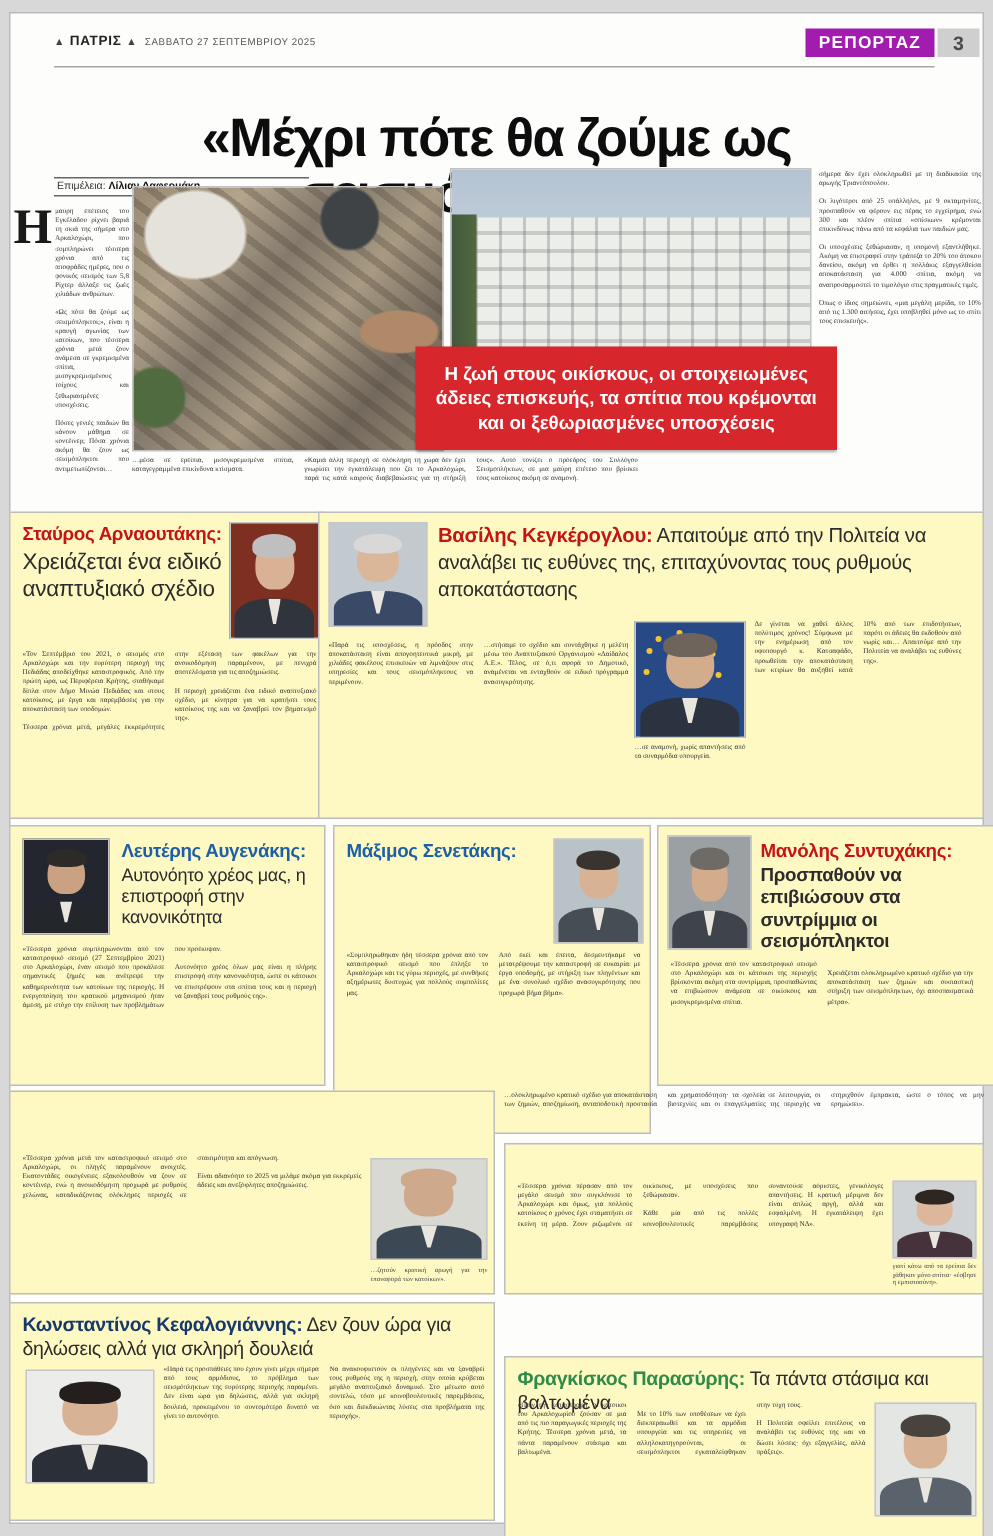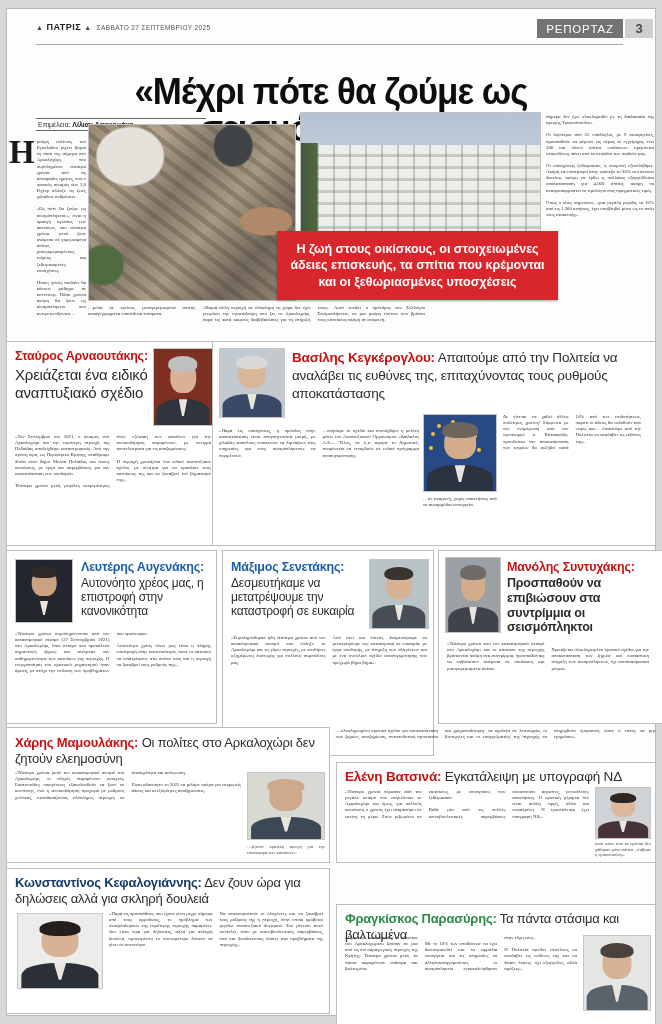--- a/index.html
+++ b/index.html
@@ -4,36 +4,36 @@
 <style>
   html,body{margin:0;padding:0;}
   body{width:662px;height:1024px;background:#d8d8d8;font-family:"Liberation Sans",sans-serif;}
   #page{position:relative;width:662px;height:1024px;overflow:hidden;}
   #sheet{position:absolute;left:6px;top:8px;width:648px;height:1006px;background:#fdfdfc;border:1px solid #b9b9b9;}
   .abs{position:absolute;}
   
   .logo{font-size:9px;font-weight:bold;color:#222;letter-spacing:.5px;}
   .logo .tri{color:#444;font-size:7px;}
   .dateline{font-size:6.5px;color:#555;margin-left:5px;letter-spacing:.4px;}
-  .tagbox{background:#737373;color:#fff;font-weight:normal;font-size:11.5px;display:flex;align-items:center;justify-content:center;letter-spacing:.8px;}
+  .tagbox{background:#a21caf;color:#fff;font-weight:bold;font-size:11.5px;display:flex;align-items:center;justify-content:center;letter-spacing:.8px;}
   .pagenumbox{background:#cfcfcf;color:#4a4a4a;font-weight:bold;font-size:13px;display:flex;align-items:center;justify-content:center;}
   .hairline{height:1px;background:#a8a8a8;}
   
   .banner{background:#c0161c;color:#fff;font-weight:bold;font-size:13px;display:flex;align-items:center;justify-content:center;letter-spacing:.2px;white-space:nowrap;}
   .headline{font-size:36px;font-weight:bold;color:#0d0d0d;text-align:center;letter-spacing:-1px;line-height:1.02;transform:scaleX(.97);transform-origin:center;}
   .byline{font-size:7px;color:#333;border-top:1px solid #666;border-bottom:1px solid #666;padding:2px 0 2px 2px;}
   .byline b{color:#111;}
   
   .cols{font-family:"Liberation Serif",serif;font-size:4.8px;line-height:1.28;color:#333;text-align:justify;white-space:pre-line;column-gap:7px;overflow:hidden;}
   .c2{column-count:2;} .c3{column-count:3;} .c4{column-count:4;}
   .dropcap{float:left;font-family:"Liberation Serif",serif;font-size:33px;line-height:.78;font-weight:bold;color:#1a1a1a;margin:1px 2px 0 0;}
   
   .highlight{background:#d8272c;color:#fff;font-weight:bold;font-size:12.5px;line-height:1.32;text-align:center;display:flex;align-items:center;justify-content:center;padding:5px 10px;box-sizing:border-box;box-shadow:0 1px 2px rgba(0,0,0,.35);}
   
-  .sbox{position:absolute;background:#ffffff;border:1px solid #bdbdbd;box-sizing:border-box;}
+  .sbox{position:absolute;background:#fef9c3;border:1px solid #bdbdbd;box-sizing:border-box;}
   .sname{font-weight:bold;font-size:12.5px;letter-spacing:-.2px;}
   .stitle{font-size:13.5px;color:#2c2c2c;line-height:1.18;letter-spacing:-.2px;}
   .inlinehead{font-size:13px;color:#2c2c2c;line-height:1.2;letter-spacing:-.2px;}
   .inlinehead .sname{font-size:13px;}
   .red{color:#c41414;} .blue{color:#1d5fa6;} .green{color:#2e8b48;} .navy{color:#16396b;}
   
   .photo{position:absolute;border:1px solid #c2c2c2;box-sizing:border-box;}
   .caption{font-family:"Liberation Serif",serif;font-size:4.5px;line-height:1.25;color:#444;text-align:justify;white-space:pre-line;}
   
   .portrait{position:absolute;overflow:hidden;border:1px solid #c6c6c6;box-sizing:border-box;background:var(--bg,#cfd3d6);}
@@ -146,21 +146,20 @@
       </div>
     <div class="abs sname blue" style="left:74px;top:9px;width:132px;">Λευτέρης Αυγενάκης:</div>
     <div class="abs stitle" style="left:74px;top:25px;width:132px;font-size:12px;">Αυτονόητο χρέος μας, η επιστροφή στην κανονικότητα</div>
     <div class="abs cols c2" style="left:8px;top:80px;width:196px;height:86px;">«Τέσσερα χρόνια συμπληρώνονται από τον καταστροφικό σεισμό (27 Σεπτεμβρίου 2021) στο Αρκαλοχώρι, έναν σεισμό που προκάλεσε σημαντικές ζημιές και ανέτρεψε την καθημερινότητα των κατοίκων της περιοχής. Η ενεργοποίηση του κρατικού μηχανισμού ήταν άμεση, με στόχο την επίλυση των προβλημάτων που προέκυψαν.
 
 Αυτονόητο χρέος όλων μας είναι η πλήρης επιστροφή στην κανονικότητα, ώστε οι κάτοικοι να επιστρέψουν στα σπίτια τους και η περιοχή να ξαναβρεί τους ρυθμούς της».</div>
   </div>
 
   <div class="sbox" style="left:222px;top:550px;width:212px;height:206px;">
     <div class="abs sname blue" style="left:8px;top:9px;width:134px;">Μάξιμος Σενετάκης:</div>
-    <div class="abs stitle" style="left:8px;top:25px;width:134px;font-size:12px;">Δεσμευτήκαμε να μετατρέψουμε την καταστροφή σε ευκαιρία</div>
     <div class="portrait" style="left:146px;top:8px;width:60px;height:70px;--bg:#b9c2c6;--skin:#d8b294;--hair:#3a3431;--suit:#474d55;">
         <span class="ph-head"></span>
         <span class="ph-body"></span>
       </div>
     <div class="abs cols c2" style="left:8px;top:84px;width:196px;height:82px;">«Συμπληρώθηκαν ήδη τέσσερα χρόνια από τον καταστροφικό σεισμό που έπληξε το Αρκαλοχώρι και τις γύρω περιοχές, με συνθήκες αξημέρωτες δυστυχώς για πολλούς συμπολίτες μας.
 
 Από εκεί και έπειτα, δεσμευτήκαμε να μετατρέψουμε την καταστροφή σε ευκαιρία: με έργα υποδομής, με στήριξη των πληγέντων και με ένα συνολικό σχέδιο ανασυγκρότησης που προχωρά βήμα βήμα».</div>
   </div>
 
   <div class="sbox" style="left:438px;top:550px;width:256px;height:174px;">
@@ -171,37 +170,31 @@
     <div class="abs sname red" style="left:68px;top:9px;width:146px;">Μανόλης Συντυχάκης:</div>
     <div class="abs stitle" style="left:68px;top:25px;width:144px;font-size:12.5px;font-weight:bold;">Προσπαθούν να επιβιώσουν στα συντρίμμια οι σεισμόπληκτοι</div>
     <div class="abs cols c2" style="left:8px;top:90px;width:202px;height:76px;">«Τέσσερα χρόνια από τον καταστροφικό σεισμό στο Αρκαλοχώρι και οι κάτοικοι της περιοχής βρίσκονται ακόμη στα συντρίμμια, προσπαθώντας να επιβιώσουν ανάμεσα σε οικίσκους και μισογκρεμισμένα σπίτια.
 
 Χρειάζεται ολοκληρωμένο κρατικό σχέδιο για την αποκατάσταση των ζημιών και ουσιαστική στήριξη των σεισμόπληκτων, όχι αποσπασματικά μέτρα».</div>
   </div>
 
   <div class="abs cols c3" style="left:336px;top:728px;width:320px;height:30px;">…ολοκληρωμένο κρατικό σχέδιο για αποκατάσταση των ζημιών, αποζημίωση, ανταποδοτική προστασία και χρηματοδότηση· τα σχολεία σε λειτουργία, οι βιοτεχνίες και οι επαγγελματίες της περιοχής να στηριχθούν έμπρακτα, ώστε ο τόπος να μην ερημώσει».</div>
 
   <div class="sbox" style="left:6px;top:727px;width:324px;height:136px;">
-    <div class="abs inlinehead" style="left:8px;top:7px;width:306px;">
-      <b class="sname red" style="font-size:13px;">Χάρης Μαμουλάκης:</b> <span>Οι πολίτες στο Αρκαλοχώρι δεν ζητούν ελεημοσύνη</span>
-    </div>
     <div class="abs cols c2" style="left:8px;top:42px;width:226px;height:86px;">«Τέσσερα χρόνια μετά τον καταστροφικό σεισμό στο Αρκαλοχώρι, οι πληγές παραμένουν ανοιχτές. Εκατοντάδες οικογένειες εξακολουθούν να ζουν σε κοντέινερ, ενώ η ανοικοδόμηση προχωρά με ρυθμούς χελώνας, καταδικάζοντας ολόκληρες περιοχές σε στασιμότητα και απόγνωση.
 
 Είναι αδιανόητο το 2025 να μιλάμε ακόμα για εκκρεμείς άδειες και ανεξόφλητες αποζημιώσεις.</div>
     <div class="portrait" style="left:240px;top:44px;width:78px;height:68px;--bg:#d9d9d3;--skin:#cfa98c;--hair:#cfa98c;--suit:#3c4854;">
         <span class="ph-head"></span>
         <span class="ph-body"></span>
       </div>
     <div class="abs caption" style="left:240px;top:116px;width:78px;height:14px;overflow:hidden;">…ζητούν κρατική αρωγή για την επαναφορά των κατοίκων».</div>
   </div>
 
   <div class="sbox" style="left:336px;top:762px;width:320px;height:101px;">
-    <div class="abs inlinehead" style="left:8px;top:6px;width:300px;font-size:13.5px;">
-      <b class="sname red" style="font-size:13.5px;">Ελένη Βατσινά:</b> <span>Εγκατάλειψη με υπογραφή ΝΔ</span>
-    </div>
     <div class="abs cols c3" style="left:8px;top:26px;width:244px;height:68px;">«Τέσσερα χρόνια πέρασαν από τον μεγάλο σεισμό που συγκλόνισε το Αρκαλοχώρι και όμως, για πολλούς κατοίκους ο χρόνος έχει σταματήσει σε εκείνη τη μέρα. Ζουν ριζωμένοι σε οικίσκους, με υποσχέσεις που ξεθώριασαν.
 
 Κάθε μία από τις πολλές κοινοβουλευτικές παρεμβάσεις συναντούσε αόριστες, γενικόλογες απαντήσεις. Η κρατική μέριμνα δεν είναι απλώς αργή, αλλά και εσφαλμένη. Η εγκατάλειψη έχει υπογραφή ΝΔ».</div>
     <div class="portrait" style="left:258px;top:24px;width:56px;height:52px;--bg:#cfd3d6;--skin:#dcb79c;--hair:#2e2620;--suit:#46323a;">
         <span class="ph-head"></span>
         <span class="ph-body"></span>
       </div>
     <div class="abs caption" style="left:258px;top:78px;width:56px;height:18px;overflow:hidden;">γιατί κάτω από τα ερείπια δεν χάθηκαν μόνο σπίτια· «έσβησε η εμπιστοσύνη».</div>
   </div>
 

